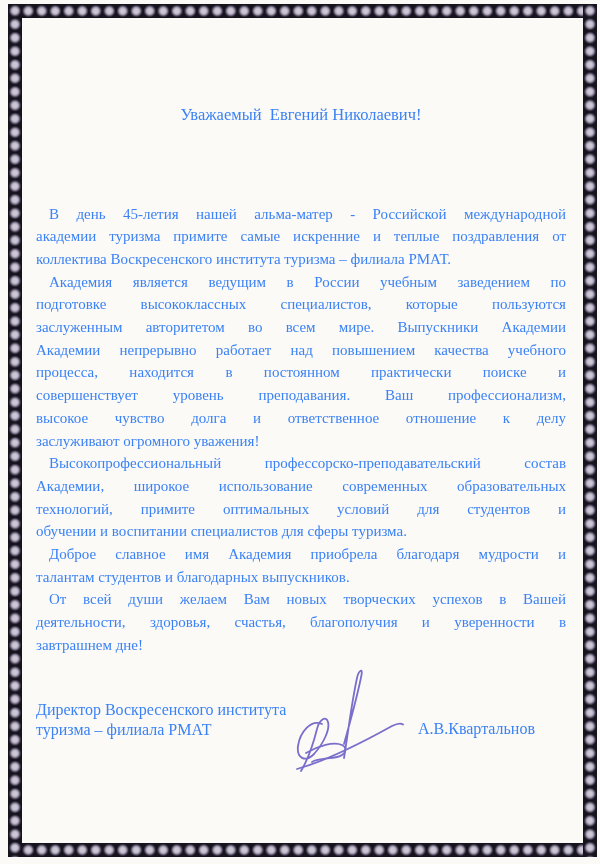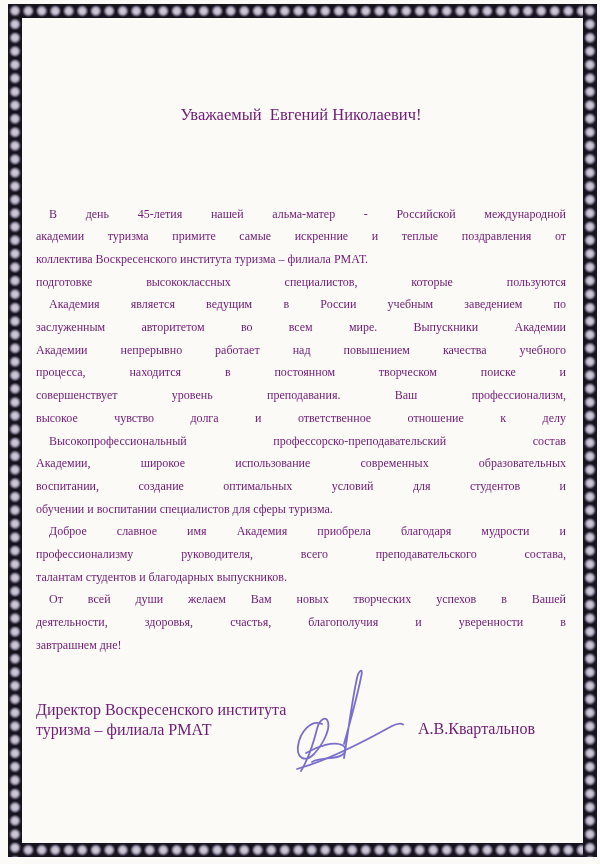--- a/index.html
+++ b/index.html
@@ -6,21 +6,21 @@
   body {
     width:600px; height:864px;
     background:#ffffff;
     font-family:"Liberation Serif", serif;
   }
   .page {
     position:relative;
     width:600px; height:864px;
     background:#fbfaf6;
     overflow:hidden;
-    color:#701a75;
+    color:#3b82f6;
   }
   
   .strip { position:absolute; }
   .strip-h {
     height:14px;
     background-color:#16131d;
     background-image: radial-gradient(circle at 50% 50%,
       #cdc6d4 0, #cdc6d4 2.2px, #a59db1 3.6px, #3c3649 5.4px, #16131d 6.4px);
     background-size:13.5px 14px;
     background-repeat:repeat-x;
@@ -43,21 +43,21 @@
     left:36px; top:0;
     width:530px;
   }
   .salutation {
     margin-top:59px;
     text-align:center;
     font-size:16.5px;
     line-height:22.5px;
     white-space:pre-wrap;
   }
-  .body { margin-top:31px; font-size:12px; line-height:22.7px; }
+  .body { margin-top:31px; font-size:15px; line-height:22.7px; }
   .line { text-align:justify; text-align-last:justify; }
   .line.first { text-indent:13px; }
   .line.last  { text-align-last:left; }
 
   .sig-row { position:relative; margin-top:43px; height:115px; font-size:16px; }
   .sig-left { line-height:20.5px; }
   .sig-name { position:absolute; left:382px; top:20px; white-space:nowrap; }
   .sig-svg  { position:absolute; left:248px; top:-38px; }
 </style>
 </head>
@@ -74,37 +74,37 @@
       <div>Уважаемый  Евгений Николаевич!</div>
     </div>
 
     <div class="body">
         <div>
           <div class="line first">В день 45-летия   нашей альма-матер -  Российской международной</div>
           <div class="line">академии туризма примите самые искренние и теплые поздравления от</div>
           <div class="line last">коллектива  Воскресенского института туризма – филиала РМАТ.</div>
         </div>
         <div>
+          <div class="line first">Академия является ведущим в России учебным заведением по</div>
           <div class="line">подготовке высококлассных специалистов, которые пользуются</div>
-          <div class="line first">Академия является ведущим в России учебным заведением по</div>
           <div class="line">заслуженным авторитетом во всем мире. Выпускники Академии</div>
           <div class="line">Академии непрерывно работает над повышением качества  учебного</div>
-          <div class="line">процесса, находится в постоянном творческом поиске и</div>
+          <div class="line">процесса, находится в постоянном практически поиске и</div>
           <div class="line">совершенствует уровень преподавания. Ваш профессионализм,</div>
           <div class="line">высокое чувство долга и ответственное отношение к делу</div>
+          <div class="line last">заслуживают огромного уважения!</div>
         </div>
         <div>
           <div class="line first">Высокопрофессиональный профессорско-преподавательский состав</div>
           <div class="line">Академии, широкое использование современных образовательных</div>
-          <div class="line">воспитании, создание оптимальных условий для студентов и</div>
+          <div class="line">технологий, примите оптимальных условий для студентов и</div>
           <div class="line last">обучении и воспитании специалистов для сферы туризма.</div>
         </div>
         <div>
           <div class="line first">Доброе славное имя Академия приобрела благодаря мудрости и</div>
-          <div class="line">профессионализму руководителя, всего преподавательского состава,</div>
           <div class="line last">талантам студентов и благодарных выпускников.</div>
         </div>
         <div>
           <div class="line first">От всей души желаем Вам новых творческих успехов в Вашей</div>
           <div class="line">деятельности, здоровья, счастья, благополучия и уверенности в</div>
           <div class="line last">завтрашнем дне!</div>
         </div>
       </div>
 
     <div class="sig-row">

